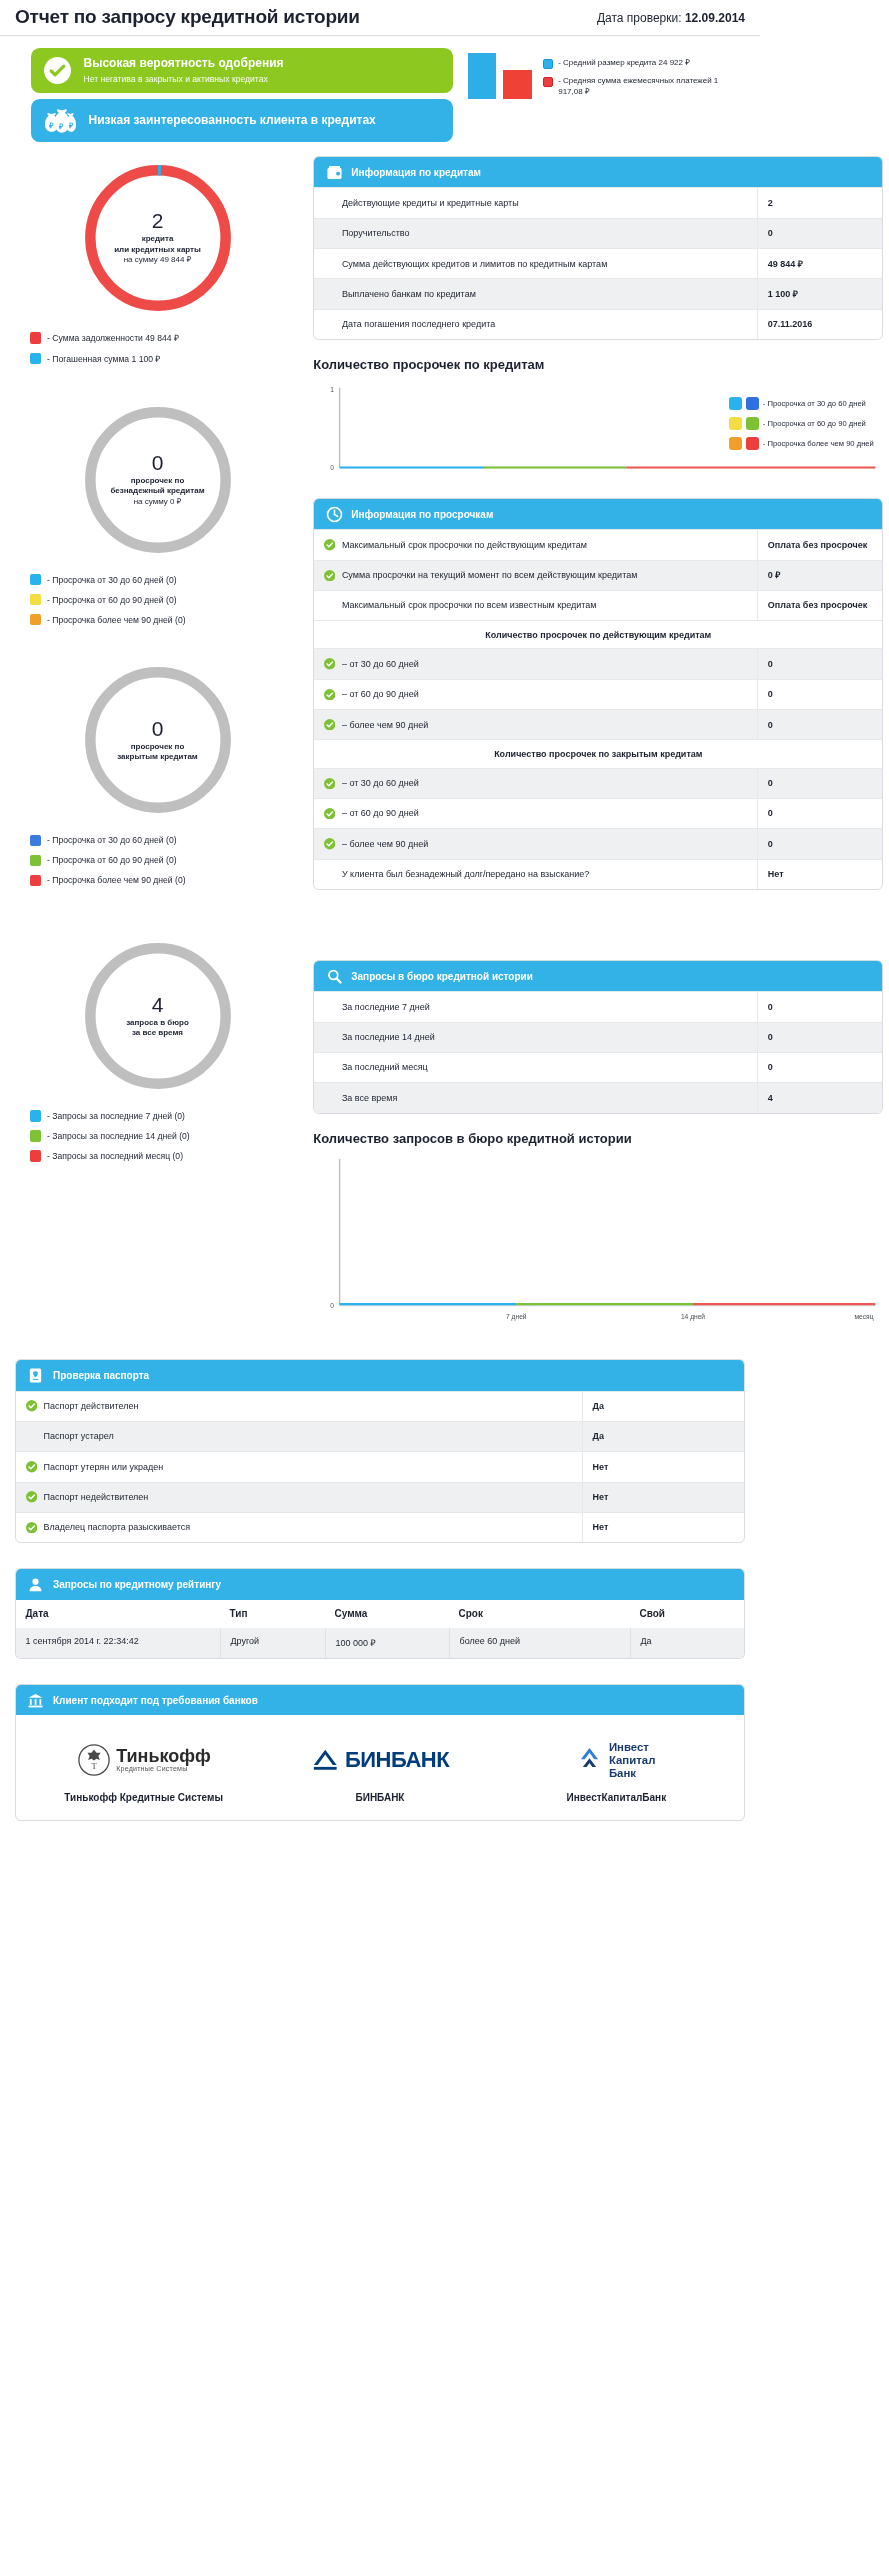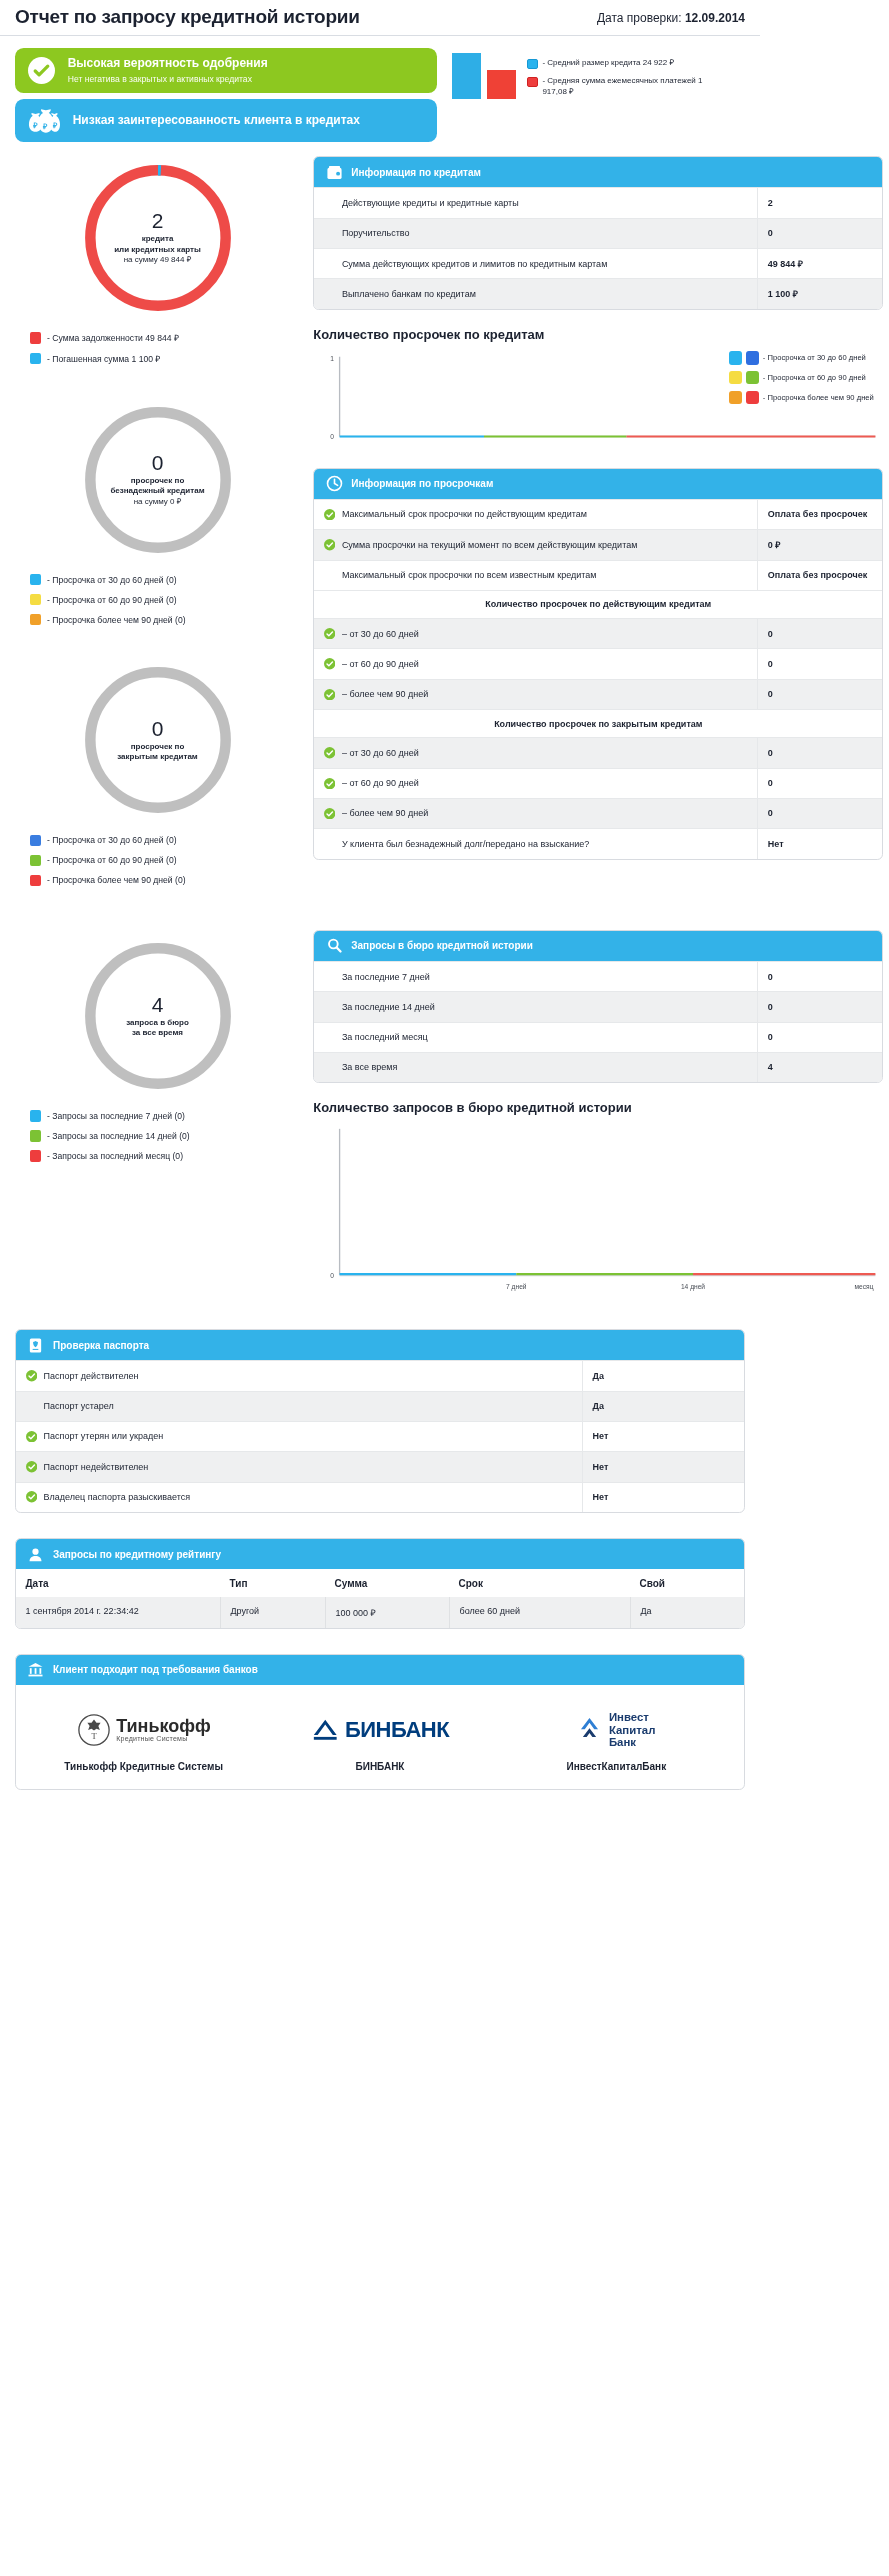--- a/index.html
+++ b/index.html
@@ -16,21 +16,21 @@
   .header {
     display: flex; align-items: flex-end; justify-content: space-between;
     padding: 5.7px 15px 7.6px 15px;
     border-bottom: 1px solid #d9dde3;
   }
   .header h1 { font-size: 19px; font-weight: bold; letter-spacing: -0.2px; }
   .header .check-date { font-size: 12px; padding-bottom: 2.9px; }
   .header .check-date b { font-weight: bold; }
 
   
-  .top-zone { display: flex; padding: 11.4px 15px 9.5px 15px; gap: 0; align-items: flex-start; }
+  .top-zone { display: flex; padding: 11.4px 15px 9.5px 15px; gap: 0; align-items: flex-start; justify-content: center; }
   .banners { width: 422px; display: flex; flex-direction: column; gap: 6.7px; }
   .banner {
     border-radius: 8.6px; display: flex; align-items: center;
     padding: 8.6px 13.3px; gap: 12.4px; color: #fff; min-height: 40px;
   }
   .banner.green { background: #8dc820; }
   .banner.blue  { background: #33b2e8; }
   .banner-text .b-title { font-size: 12px; font-weight: bold; line-height: 1.25; }
   .banner-text .b-sub   { font-size: 8.6px; margin-top: 2.9px; opacity: .96; }
   .ic-check-circle { width: 27px; height: 27px; flex: 0 0 27px; }
@@ -339,34 +339,41 @@
             </div>
           <div class="pr">49 844 ₽</div>
         </div>
         <div class="prow alt">
           <div class="pl">
               <span class="ok-spacer"></span>
               <span>Выплачено банкам по кредитам</span>
             </div>
           <div class="pr">1 100 ₽</div>
         </div>
+        <div class="prow">
+          <div class="pl">
+              <span class="ok-spacer"></span>
+              <span>Дата погашения последнего кредита</span>
+            </div>
+          <div class="pr">07.11.2016</div>
+        </div>
       </div>
 
       <div class="chart-title">Количество просрочек по кредитам</div>
       <div class="chartbox" style="height:105px">
         <svg width="570" height="100" viewBox="0 0 600 105" style="display:block">
           <line x1="28" y1="8" x2="28" y2="92" stroke="#b8bcc2" stroke-width="1.4"></line>
           <line x1="28" y1="92" x2="592" y2="92" stroke="#cfd3d8" stroke-width="1.4"></line>
           <line x1="28" y1="92" x2="180" y2="92" stroke="#29b3ee" stroke-width="2"></line>
           <line x1="180" y1="92" x2="330" y2="92" stroke="#7cc234" stroke-width="2"></line>
           <line x1="330" y1="92" x2="592" y2="92" stroke="#ee5a52" stroke-width="2"></line>
           <text x="22" y="12" text-anchor="end" font-family="Liberation Sans, sans-serif" font-size="7" fill="#4a4f57">1</text>
           <text x="22" y="95" text-anchor="end" font-family="Liberation Sans, sans-serif" font-size="7" fill="#4a4f57">0</text>
         </svg>
-        <div class="chart-legend" style="right:9.5px; top:2px;">
+        <div class="chart-legend" style="right:9.5px; top:17px;">
           <div class="cl-row">
             <span class="cl-sw" style="background:#29b3ee"></span>
             <span class="cl-sw" style="background:#2f6fe0"></span>
             <span>- Просрочка от 30 до 60 дней</span>
           </div>
           <div class="cl-row">
             <span class="cl-sw" style="background:#f5dc42"></span>
             <span class="cl-sw" style="background:#7cc234"></span>
             <span>- Просрочка от 60 до 90 дней</span>
           </div>

